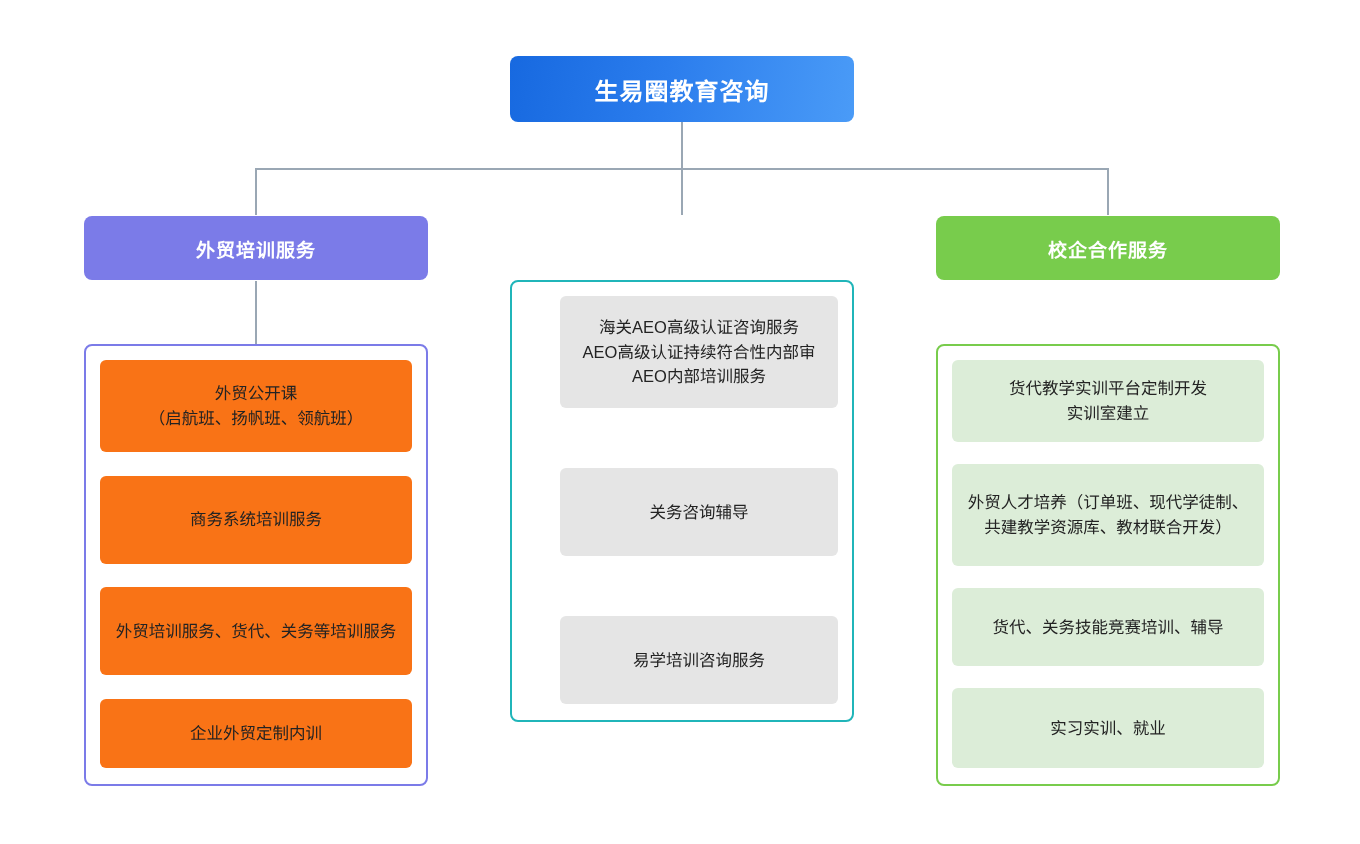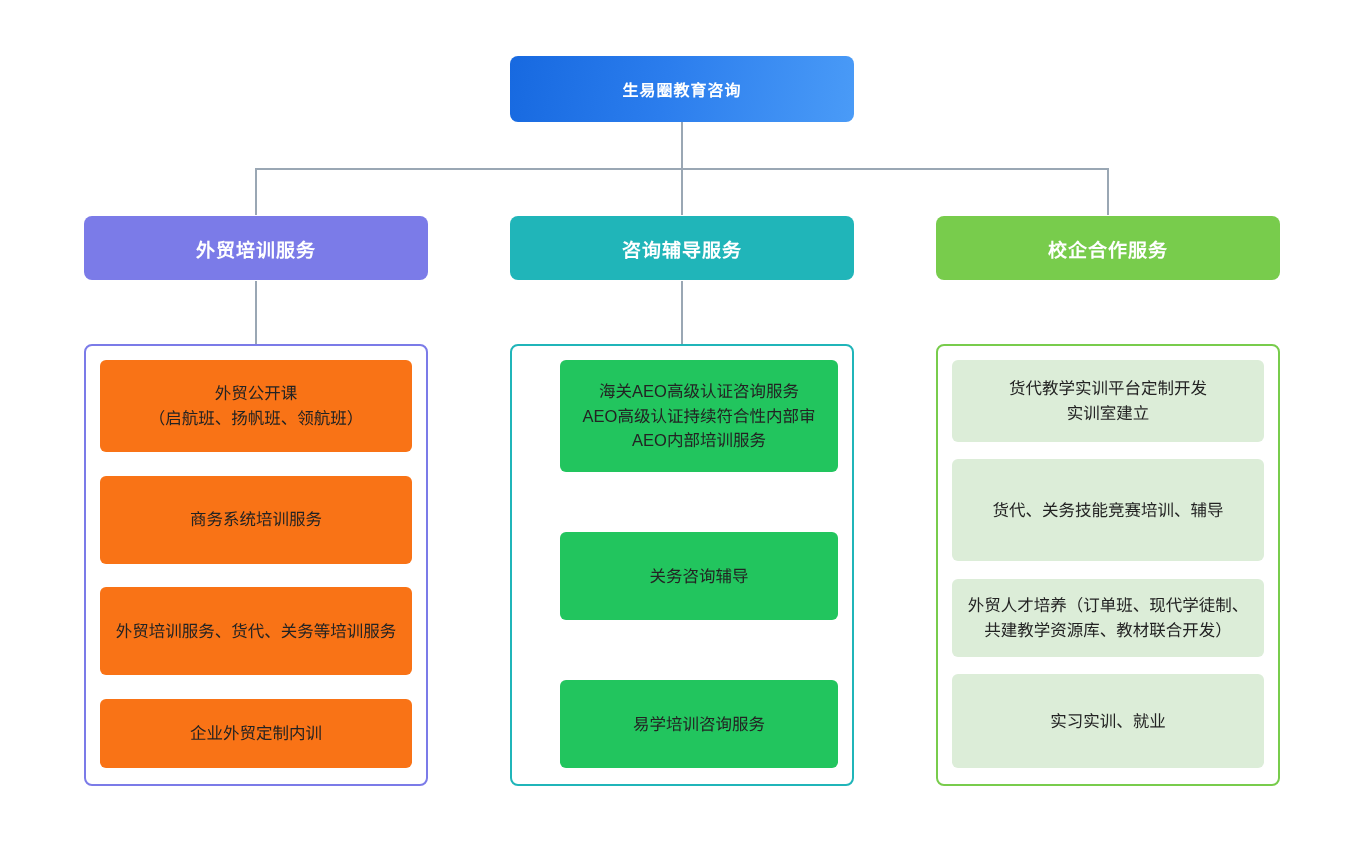--- a/index.html
+++ b/index.html
@@ -25,21 +25,21 @@
   
   .root-node {
     position: absolute;
     left: 510px;
     top: 56px;
     width: 344px;
     height: 66px;
     border-radius: 8px;
     background: linear-gradient(100deg, #1769e0 0%, #2b7ded 45%, #4a9bf7 100%);
     color: #ffffff;
-    font-size: 16px;
+    font-size: 24px;
     font-weight: bold;
     letter-spacing: 1px;
     display: flex;
     align-items: center;
     justify-content: center;
     box-sizing: border-box;
   }
 
   
   .conn {
@@ -124,41 +124,41 @@
     white-space: pre-line;
   }
 
   
   .col-left  .col-header { background: #7b7be8; }
   .col-left  .col-body   { border-color: #7b7be8; }
   .col-left  .item-card  { background: #f97316; }
 
   .col-mid   .col-header { background: #20b5b9; }
   .col-mid   .col-body   { border-color: #20b5b9; }
-  .col-mid   .item-card  { background: #22c55e; margin-left: 34px; }
+  .col-mid   .item-card  { background: #e5e5e5; margin-left: 34px; }
 
   .col-right .col-header { background: #78cc4c; }
   .col-right .col-body   { border-color: #78cc4c; }
   .col-right .item-card  { background: #dcedd8; }
 
   
   .col-left  .item-card:nth-child(1) { height: 92px; }
   .col-left  .item-card:nth-child(2) { height: 88px; }
   .col-left  .item-card:nth-child(3) { height: 88px; }
   .col-left  .item-card:nth-child(4) { height: 69px; }
 
   .col-mid   .item-card:nth-child(1) { height: 112px; }
   .col-mid   .item-card:nth-child(2) { height: 88px; }
   .col-mid   .item-card:nth-child(3) { height: 88px; }
   .col-mid   .item-card:nth-child(4) { height: 88px; }
 
   .col-right .item-card:nth-child(1) { height: 82px; }
   .col-right .item-card:nth-child(2) { height: 102px; }
   .col-right .item-card:nth-child(3) { height: 78px; }
-  .col-right .item-card:nth-child(4) { height: 94px; }
+  .col-right .item-card:nth-child(4) { height: 80px; }
 </style>
 </head>
 <body>
 
 <div id="diagram">
 
   <div class="root-node">生易圈教育咨询</div>
 
   <div class="conn conn-v conn-root-down"></div>
   <div class="conn conn-h conn-bus"></div>
@@ -173,34 +173,33 @@
     <div class="col-body">
       <div class="item-card">外贸公开课
 （启航班、扬帆班、领航班）</div>
       <div class="item-card">商务系统培训服务</div>
       <div class="item-card">外贸培训服务、货代、关务等培训服务</div>
       <div class="item-card">企业外贸定制内训</div>
     </div>
   </div>
 
   <div class="column col-mid">
-    <div class="col-header">咨询辅导服务</div>
     <div class="col-body">
       <div class="item-card">海关AEO高级认证咨询服务
 AEO高级认证持续符合性内部审
 AEO内部培训服务</div>
       <div class="item-card">关务咨询辅导</div>
       <div class="item-card">易学培训咨询服务</div>
     </div>
   </div>
 
   <div class="column col-right">
     <div class="col-header">校企合作服务</div>
     <div class="col-body">
       <div class="item-card">货代教学实训平台定制开发
 实训室建立</div>
+      <div class="item-card">外贸人才培养（订单班、现代学徒制、共建教学资源库、教材联合开发）</div>
       <div class="item-card">货代、关务技能竞赛培训、辅导</div>
-      <div class="item-card">外贸人才培养（订单班、现代学徒制、共建教学资源库、教材联合开发）</div>
       <div class="item-card">实习实训、就业</div>
     </div>
   </div>
 
 </div>
 
 </body></html>

